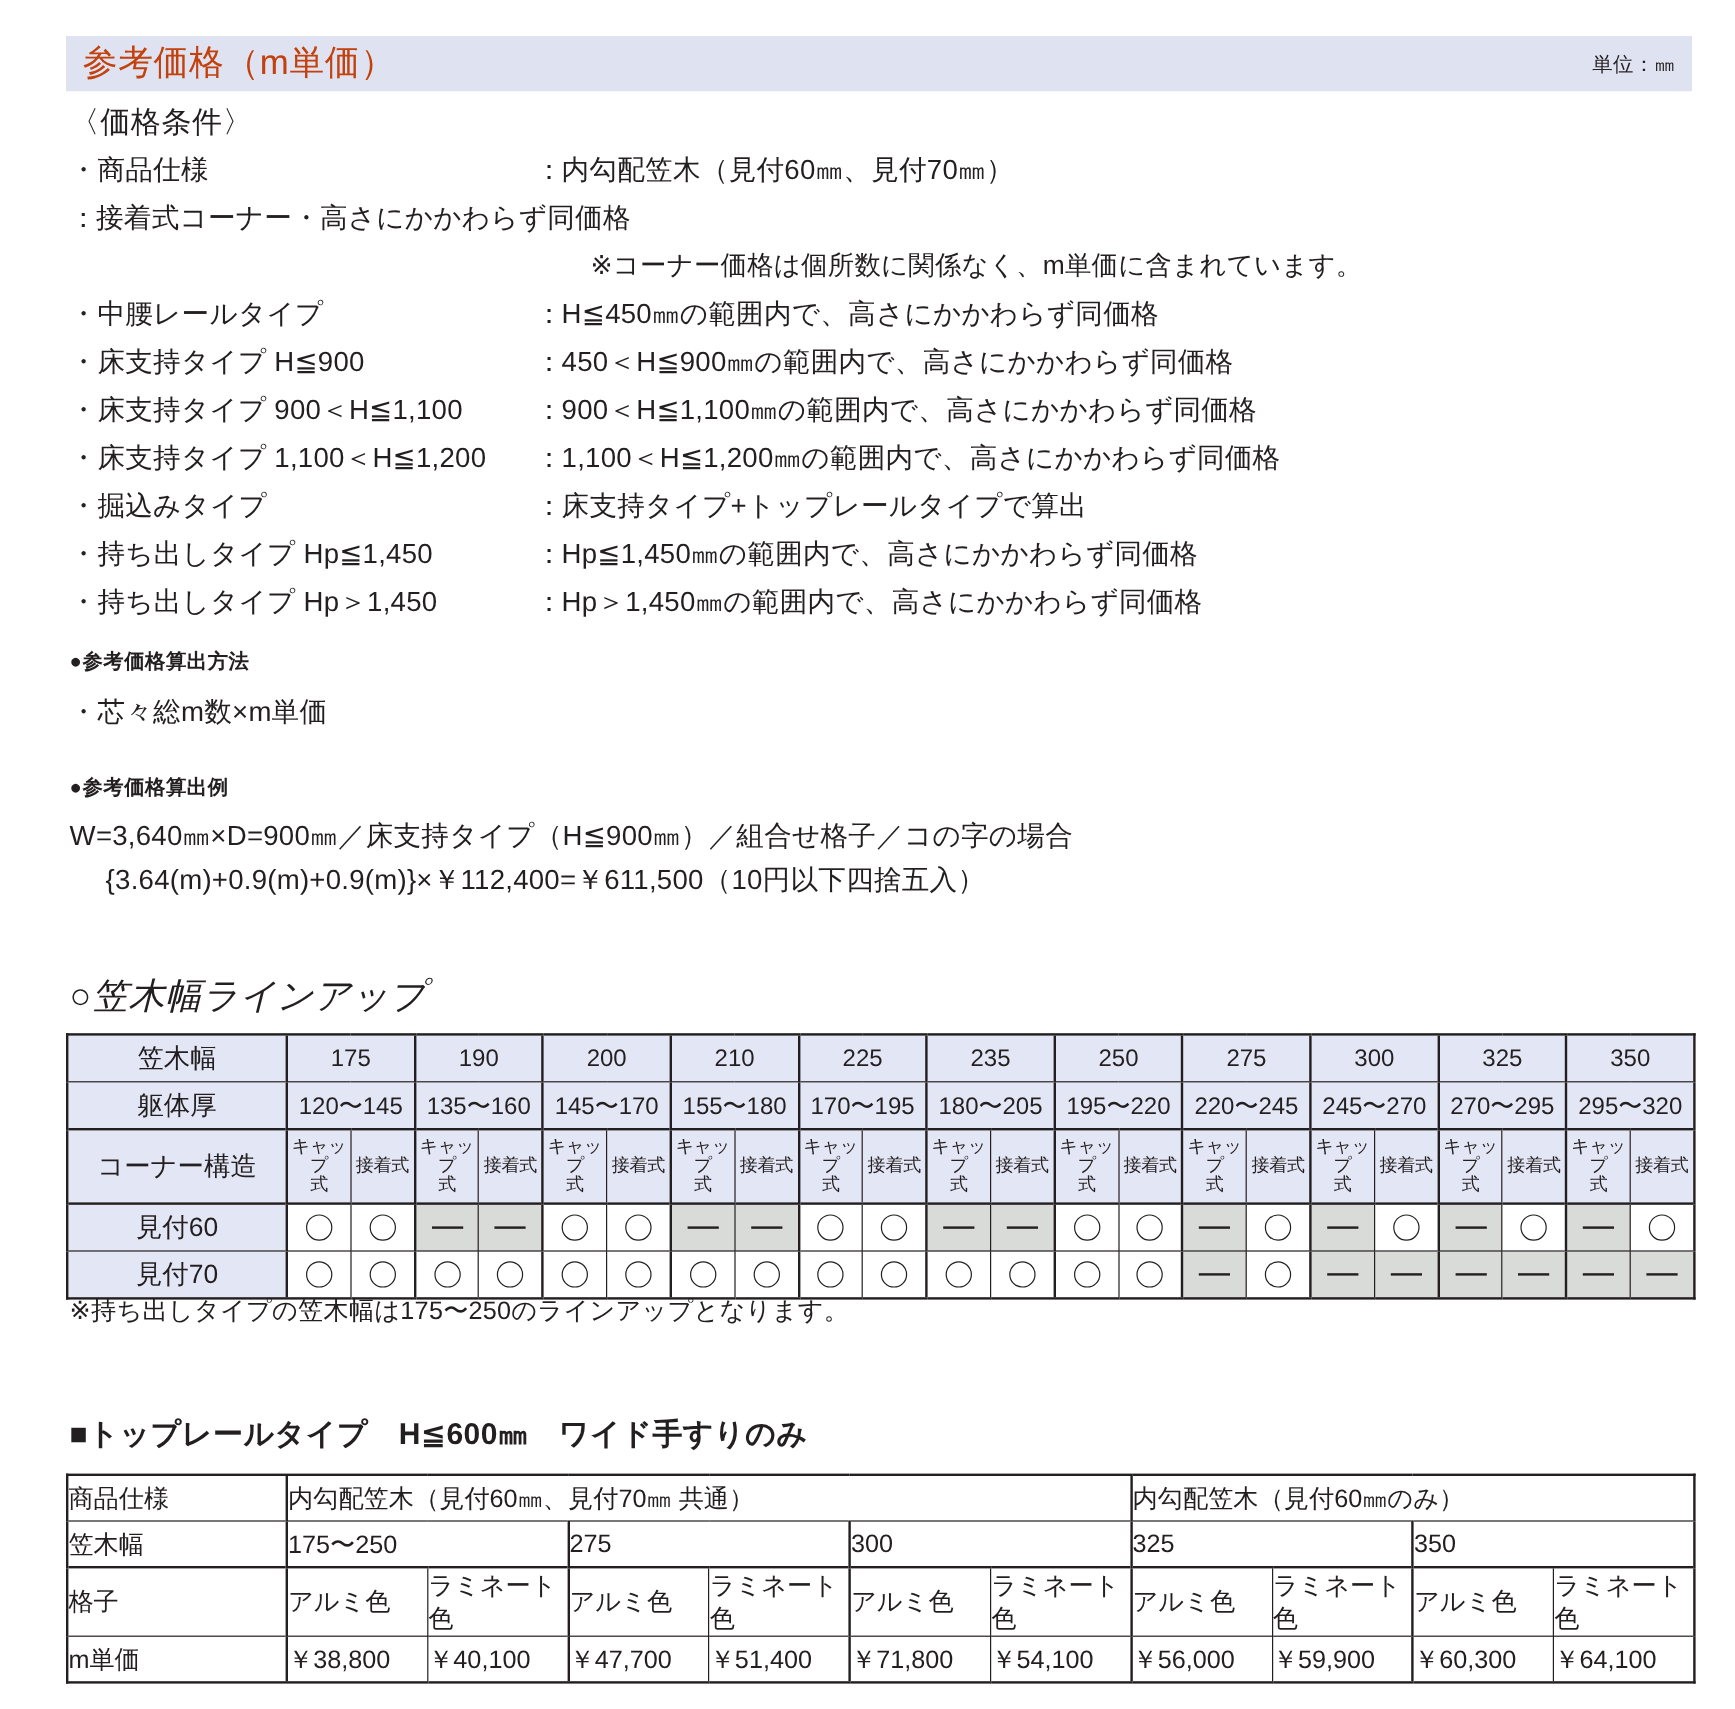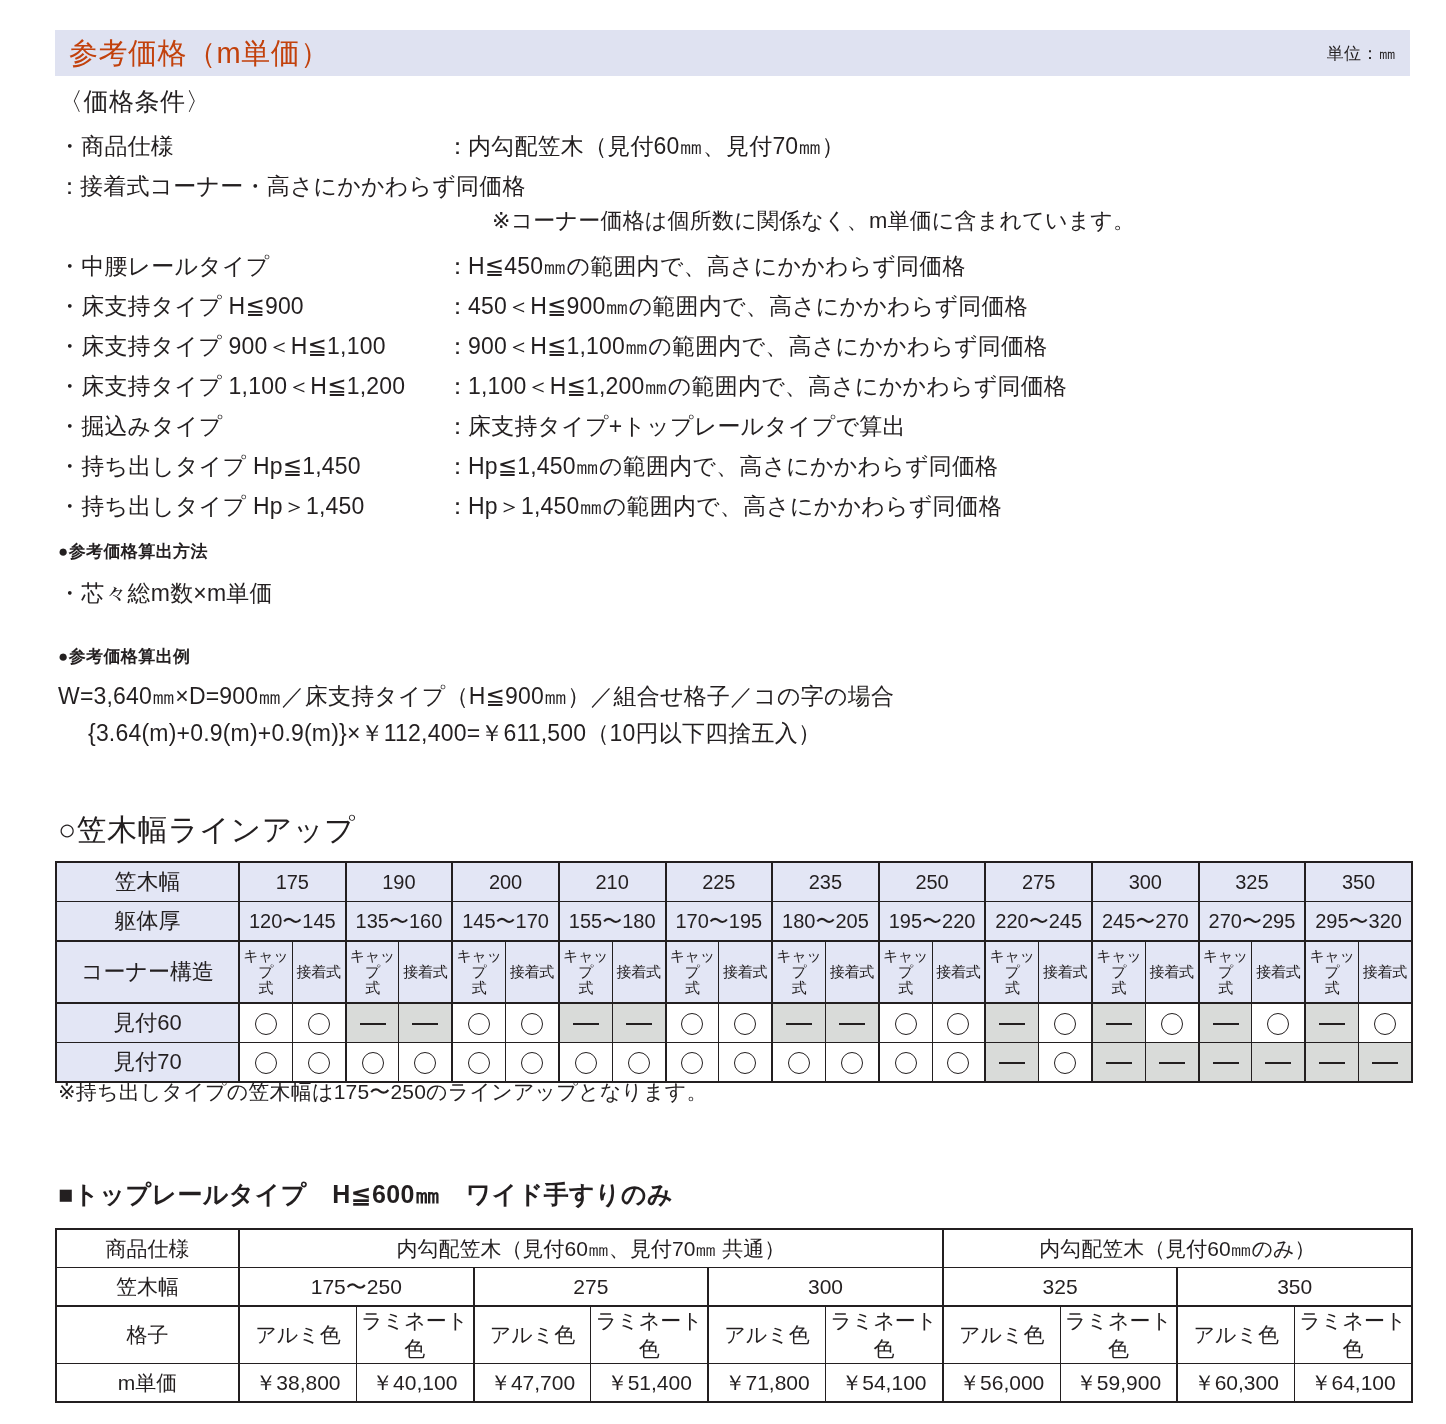--- a/index.html
+++ b/index.html
@@ -54,21 +54,21 @@
   }
 
   .cond-list {
     position: absolute;
     left: 58px;
     top: 126px;
     width: 1350px;
   }
   .cond-row {
     display: flex;
-    align-items: center;
+    align-items: flex-start;
     height: 40px;
     font-size: 23px;
     letter-spacing: 0.2px;
   }
   .cond-label {
     width: 388px;
     flex: 0 0 388px;
     white-space: nowrap;
   }
   .cond-colon {
@@ -101,20 +101,21 @@
     white-space: nowrap;
   }
 
   
   .lineup-head {
     position: absolute;
     left: 58px;
     top: 810px;
     font-size: 30px;
     letter-spacing: 0.5px;
+    font-style: italic;
   }
 
   
   .lineup-wrap {
     position: absolute;
     left: 55px;
     top: 861px;
     width: 1356px;
   }
   table.lineup {
@@ -202,21 +203,21 @@
     width: 1356px;
   }
   table.price {
     border-collapse: collapse;
     table-layout: fixed;
     width: 1356px;
     font-size: 21px;
   }
   table.price td {
     border: 1px solid #231f20;
-    text-align: center;
+    text-align: left;
     vertical-align: middle;
     height: 37px;
     padding: 0;
     background: #ffffff;
   }
   table.price tr:first-child td { border-top: 2.5px solid #231f20; }
   table.price tr:last-child td { border-bottom: 2.5px solid #231f20; }
   table.price td:first-child { border-left: 2.2px solid #231f20; }
   table.price td:last-child { border-right: 2.2px solid #231f20; }
   table.price td.grp-start { border-left: 2.2px solid #231f20; }

